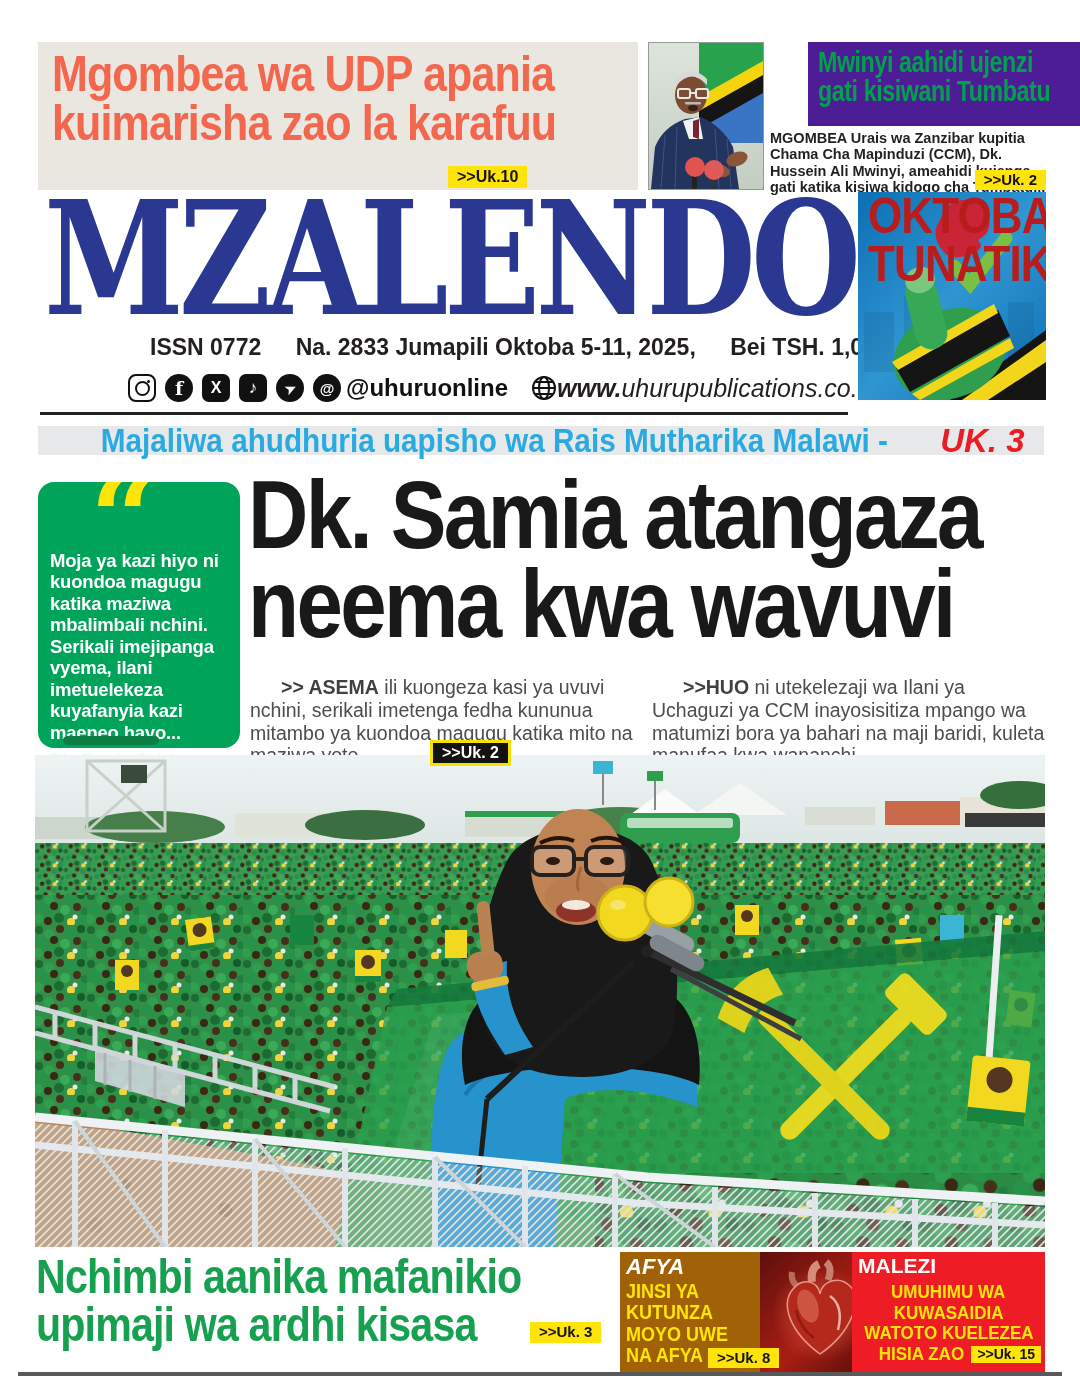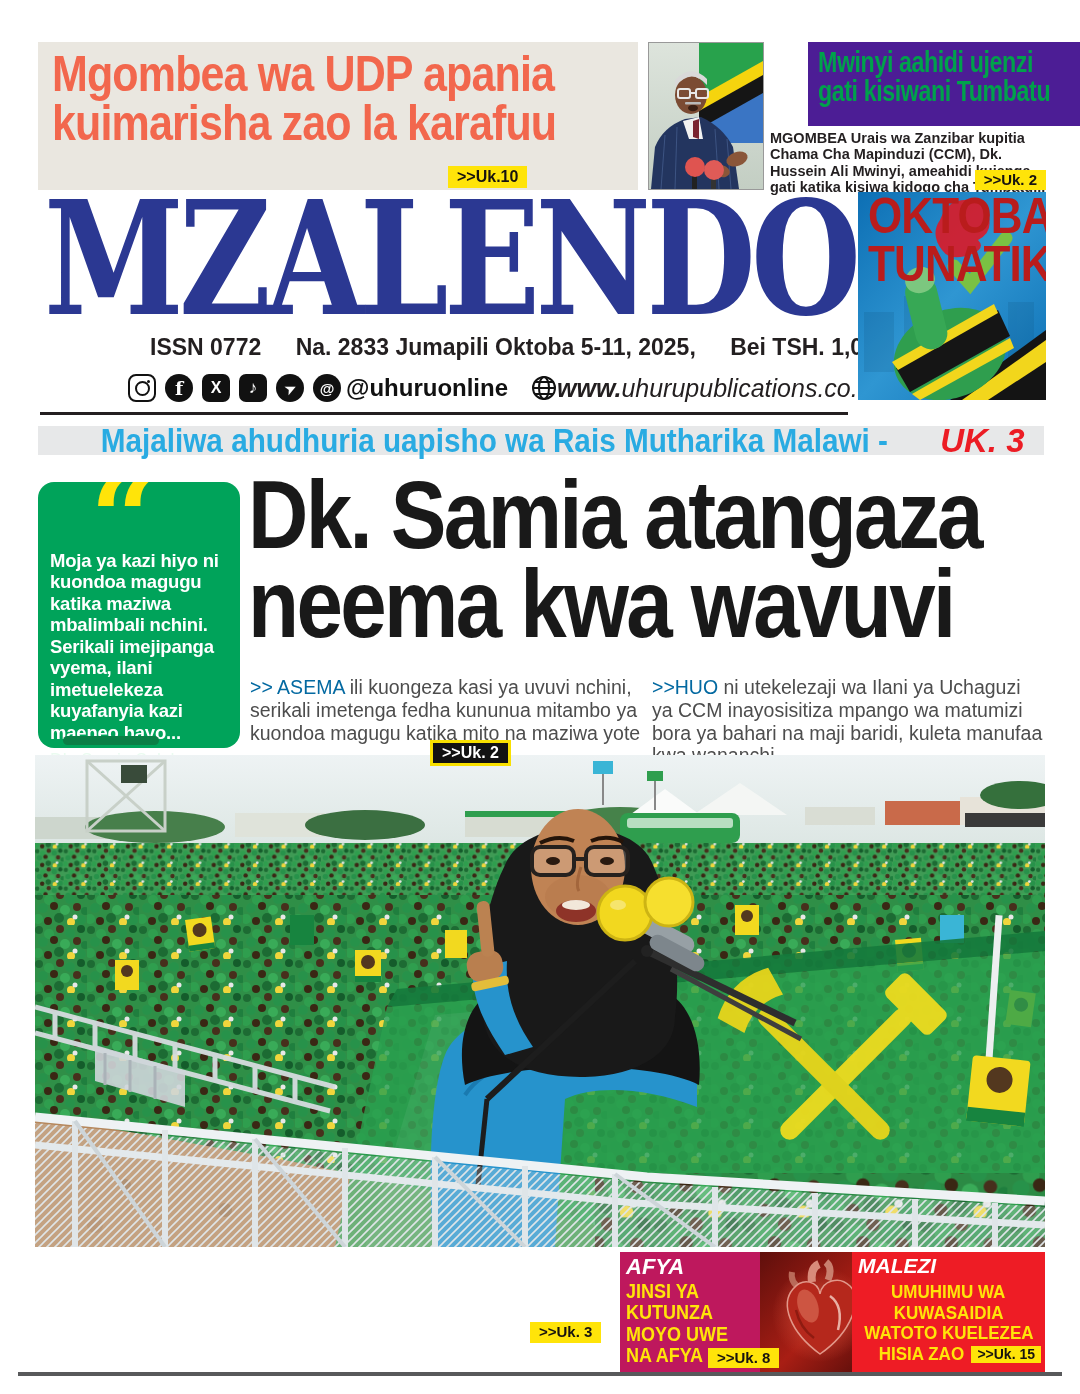--- a/index.html
+++ b/index.html
@@ -64,42 +64,42 @@
   .qmark { font-family:"DejaVu Serif", serif; font-weight:bold; color:#ffe409; font-size:118px;
            line-height:.62; height:64px; padding-left:52px; overflow:hidden; }
   .qtext { padding:4px 12px 0 12px; color:#ffffff; font-weight:bold; font-size:18.5px; line-height:1.16; letter-spacing:-.2px;}
   .qattr { padding:7px 12px 0 12px; color:#eafbf0; font-weight:normal; font-size:17.5px; }
   .qpill { position:absolute; left:25px; bottom:3px; width:96px; height:9px; border-radius:5px; background:#0b7f46; }
 
   
   .lead-head { position:absolute; left:248px; top:470px; width:800px; font-weight:bold; color:#191919;
                font-size:96px; line-height:.93; letter-spacing:-3px; }
   .col { position:absolute; top:676px; width:394px; font-size:19.5px; line-height:1.17; color:#4d4d4d; }
-  .col .lead { color:#0369a1; font-weight:normal; }
+  .col .lead { color:#404040; font-weight:bold;margin-left:31px; }
   .col1 { left:250px; } .col2 { left:652px; }
   .lead-tag { position:absolute; left:430px; top:740px; background:#121212; border:3px solid #f8e000;
               color:#fff; font-weight:bold; font-size:16px; padding:1px 9px; z-index:6; }
 
   
   .photo { position:absolute; left:35px; top:755px; width:1010px; height:492px; overflow:hidden; }
 
   
   .bot-head { position:absolute; left:36px; top:1252px; width:600px; font-weight:bold; color:#16a04f;
               font-size:49px; line-height:.98; letter-spacing:-1px; }
   .bot-tag { position:absolute; left:530px; top:1322px; font-size:15px; }
 
   
-  .afya { position:absolute; left:620px; top:1252px; width:260px; height:121px; background:#be185d; }
+  .afya { position:absolute; left:620px; top:1252px; width:260px; height:121px; background:#a16207; }
   .afya .kick { position:absolute; left:6px; top:2px; color:#fff; font-weight:bold; font-style:italic; font-size:22px; }
   .afya .lines { position:absolute; left:6px; top:29px; color:#ffe409; font-weight:bold; font-size:20px; line-height:1.07; }
   .afya .htile { position:absolute; right:0; top:0; width:120px; height:121px; }
   .afya .tag { position:absolute; left:88px; bottom:5px; z-index:2; font-size:15px; }
 
   .malezi { position:absolute; left:852px; top:1252px; width:193px; height:121px; background:#ee1c25; }
-  .malezi .kick { position:absolute; left:6px; top:2px; color:#fff; font-weight:bold; font-style:italic; font-size:21px; }
+  .malezi .kick { position:absolute; left:6px; top:2px; color:#fff; font-weight:bold; font-size:21px; }
   .malezi .lines { position:absolute; left:0; top:30px; width:193px; text-align:center; color:#ffe409;
                    font-weight:bold; font-size:18.5px; line-height:1.12; }
   .malezi .l4row { display:flex; justify-content:flex-end; align-items:center; gap:4px; padding-right:4px; }
   .malezi .tag { font-size:14px; padding:1px 6px; }
 
   .rule2 { position:absolute; left:18px; top:1372px; width:1044px; height:4px; background:#58595b; }
 </style>
 </head>
 <body>
 
@@ -475,20 +475,24 @@
       </g>
       <g stroke="#cdd5d9" stroke-width="4">
         <line x1="40" y1="366" x2="130" y2="492"></line>
           <line x1="220" y1="384" x2="310" y2="492"></line>
         <line x1="400" y1="402" x2="490" y2="492"></line>
           <line x1="580" y1="419" x2="680" y2="492"></line>
       </g>
     </svg>
   </div>
 
+  <div class="bot-head">
+    <span class="cond" style="--sx:.84">Nchimbi aanika mafanikio</span><br>
+    <span class="cond" style="--sx:.84">upimaji wa ardhi kisasa</span>
+  </div>
   <span class="tag-yellow bot-tag">&gt;&gt;Uk. 3</span>
 
   <div class="afya">
     <div class="kick">AFYA</div>
     <div class="lines">
       <span class="cond" style="--sx:.9">JINSI YA</span><br>
       <span class="cond" style="--sx:.9">KUTUNZA</span><br>
       <span class="cond" style="--sx:.9">MOYO UWE</span><br>
       <span class="cond" style="--sx:.9">NA AFYA</span>
     </div>

